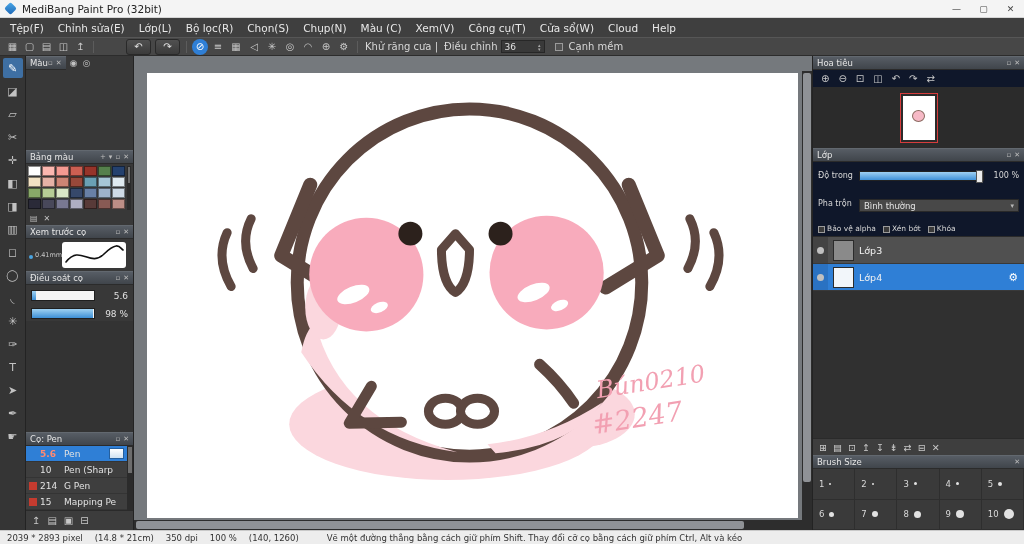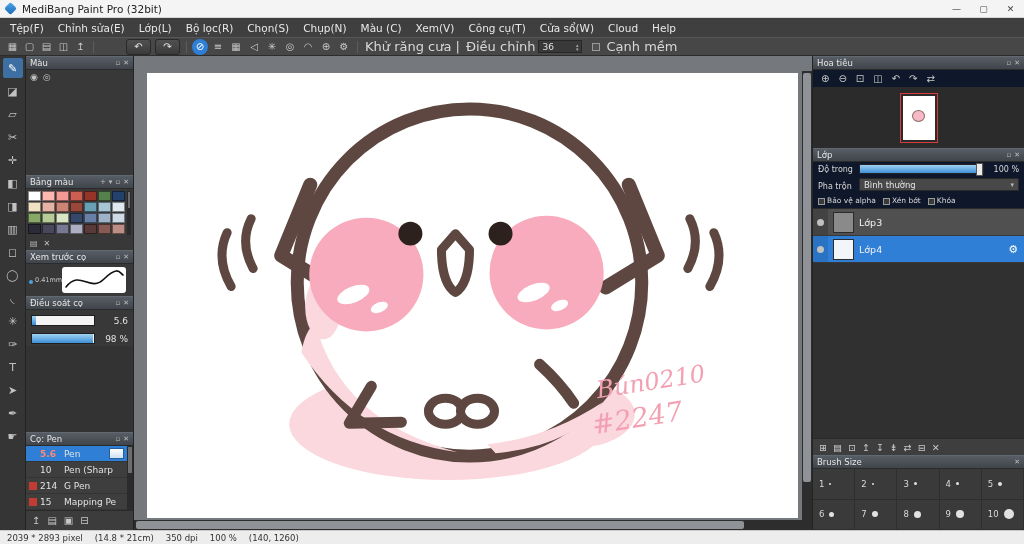--- a/index.html
+++ b/index.html
@@ -14,35 +14,35 @@
   .menubar{position:absolute;left:0;top:18px;width:1024px;height:19px;background:#3f3f3f;display:flex;align-items:center;padding-left:3px}
   .menu-item{padding:0 7px;height:100%;display:flex;align-items:center;font-size:10.5px;color:#e8e8e8}
   
   .toolbar{position:absolute;left:0;top:37px;width:1024px;height:19px;background:#474747;border-top:1px solid #565656;border-bottom:1px solid #2c2c2c;display:flex;align-items:center;padding-left:4px}
   .tb-group{display:flex;align-items:center}
   .tb-icon{width:17px;height:15px;line-height:15px;text-align:center;font-size:10px;color:#c8c8c8}
   .tb-sep{width:1px;height:12px;background:#5c5c5c;margin:0 4px}
   .tb-btn{width:25px;height:16px;background:linear-gradient(#505050,#3b3b3b);border:1px solid #292929;border-radius:3px;color:#e2e2e2;text-align:center;line-height:14px;font-size:10px;margin:0 2px}
   .snap-icon{width:16px;height:16px;line-height:16px;text-align:center;font-size:10px;color:#c8c8c8;margin:0 1px}
   .snap-icon.selected{background:#2f7fd6;border-radius:50%;color:#fff}
-  .tb-label{font-size:13px;color:#d8d8d8;margin:0 3px;white-space:nowrap}
+  .tb-label{font-size:10px;color:#d8d8d8;margin:0 3px;white-space:nowrap}
   .tb-select{width:44px;height:13px;background:#393939;border:1px solid #272727;display:flex;align-items:center;font-size:9px;color:#e0e0e0;padding:0 3px}
   .tb-select .spin{margin-left:auto;font-size:5px;line-height:4px;color:#aaa;text-align:center}
   .tb-check{width:8px;height:8px;border:1px solid #9a9a9a;background:#525252;margin:0 3px 0 10px;flex:none}
   
   .toolstrip{position:absolute;left:0;top:56px;width:26px;height:474px;background:#353535;border-right:1px solid #232323;display:flex;flex-direction:column;align-items:center;padding-top:2px;gap:3px}
   .tool{width:20px;height:20px;display:flex;align-items:center;justify-content:center;font-size:11px;color:#c2c2c2;border-radius:2px}
   .tool.selected{background:#3e6fa3;color:#fff}
   
   .panel-h{height:14px;flex:none;background:linear-gradient(#575d65,#40454b);border-top:1px solid #62686f;border-bottom:1px solid #2b2b2b;display:flex;align-items:center;padding:0 4px;font-size:8.5px;color:#e6e6e6;white-space:nowrap}
   .ph-icons{margin-left:auto;display:flex;gap:3px}
   .ph-icons span{font-size:7px;color:#bcbcbc}
   
   .left-panels{position:absolute;left:26px;top:56px;width:108px;height:474px;background:#383838;border-right:1px solid #232323;display:flex;flex-direction:column}
-  .p-color{height:119px;display:flex;flex-direction:column}
+  .p-color{height:94px;display:flex;flex-direction:row}
   .color-body{display:flex;padding:3px 2px 0 3px;height:88px}
   .swcol{width:38px;display:flex;flex-direction:column}
   .swatches{position:relative;width:32px;height:28px;margin-bottom:4px}
   .sw-bg{position:absolute;left:11px;top:9px;width:16px;height:16px;background:#fff;border:1px solid #1f1f1f}
   .sw-fg{position:absolute;left:2px;top:0;width:17px;height:17px;border:1px solid #f2f2f2;outline:1px solid #1f1f1f}
   .rgbs{font-size:7px;line-height:8.5px;color:#cacaca}
   .wheel{width:62px;height:62px;border-radius:50%;position:relative;flex:none;background:conic-gradient(#f00,#f0f,#00f,#0ff,#0f0,#ff0,#f00)}
   .wheel::before{content:"";position:absolute;inset:8px;border-radius:50%;background:#383838}
   .sv{position:absolute;left:13px;top:13px;width:36px;height:36px;background:linear-gradient(to top,#000,rgba(0,0,0,0)),linear-gradient(to right,#fff,#e8574a)}
   .color-foot{height:14px;display:flex;gap:5px;padding:0 4px;font-size:9px;color:#c2c2c2;align-items:center}
@@ -95,21 +95,21 @@
   .sig{fill:#f2a0b2;font-style:italic;font-family:"DejaVu Serif","Liberation Serif",serif}
   
   .right-panels{position:absolute;left:812px;top:56px;width:212px;height:474px;background:#0f172a;border-left:1px solid #232323;display:flex;flex-direction:column}
   .rp-nav{height:92px;display:flex;flex-direction:column}
   .nav-icons{height:17px;display:flex;align-items:center;gap:9px;padding:0 8px;font-size:10px;color:#c8c8c8}
   .nav-thumb-area{flex:1;background:#2b2b2b;display:flex;align-items:center;justify-content:center}
   .nav-frame{border:1px solid #d63c3c;padding:2px;background:#2b2b2b}
   .nav-page{width:32px;height:44px;background:#fff;position:relative}
   .nav-blob{position:absolute;left:9px;top:14px;width:13px;height:12px;border-radius:50%;background:#f6b9c6;border:1px solid #8a6a60}
   .rp-layers{flex:1;display:flex;flex-direction:column}
-  .lrow{display:flex;align-items:flex-end;padding:2px 5px;gap:4px}
+  .lrow{display:flex;align-items:flex-start;padding:9px 5px;gap:4px}
   .lrow-label{width:37px;font-size:8px;color:#d8d8d8;flex:none}
   .op-track{flex:1;height:10px;background:#2a2a2a;border:1px solid #222;position:relative}
   .op-fill{position:absolute;left:0;top:0;bottom:0;width:100%;background:linear-gradient(#9fd0f2,#3f91d8)}
   .op-knob{position:absolute;right:0;top:-2px;width:7px;height:13px;background:#ececec;border:1px solid #555}
   .op-val{width:31px;font-size:8px;color:#d8d8d8;text-align:right;flex:none}
   .blend-sel{flex:1;height:13px;background:#484848;border:1px solid #292929;display:flex;align-items:center;font-size:8.5px;color:#e4e4e4;padding:0 4px}
   .blend-sel .arr{margin-left:auto;font-size:7px;color:#b8b8b8}
   .chkrow{display:flex;align-items:center;gap:7px;padding:1px 5px;height:15px}
   .chk-item{display:flex;align-items:flex-end;gap:2px}
   .chk{width:7px;height:7px;border:1px solid #9a9a9a;background:#3a3a3a;flex:none}
@@ -602,13 +602,14 @@
       </div>
   </div>
 </div>
 
 <div class="statusbar">
   <span>2039 * 2893 pixel</span>
   <span>(14.8 * 21cm)</span>
   <span>350 dpi</span>
   <span>100 %</span>
   <span>(140, 1260)</span>
+  <span class="sb-hint">Vẽ một đường thẳng bằng cách giữ phím Shift. Thay đổi cỡ cọ bằng cách giữ phím Ctrl, Alt và kéo</span>
 </div>
 
 </body></html>

